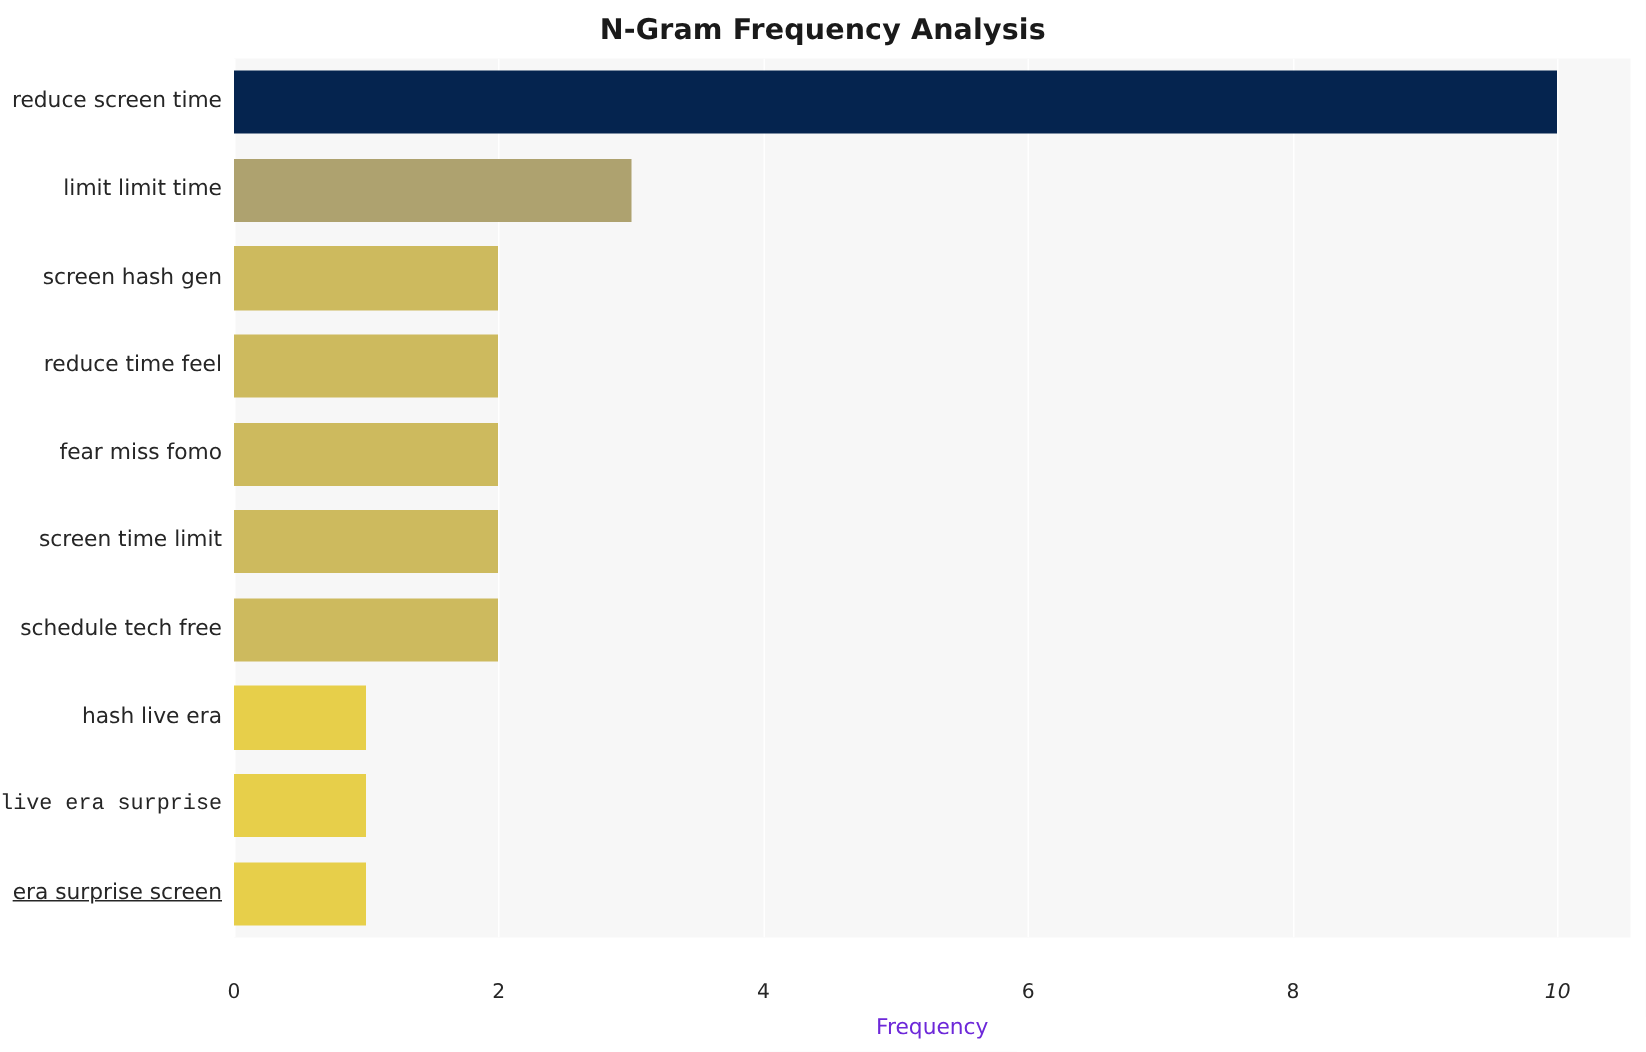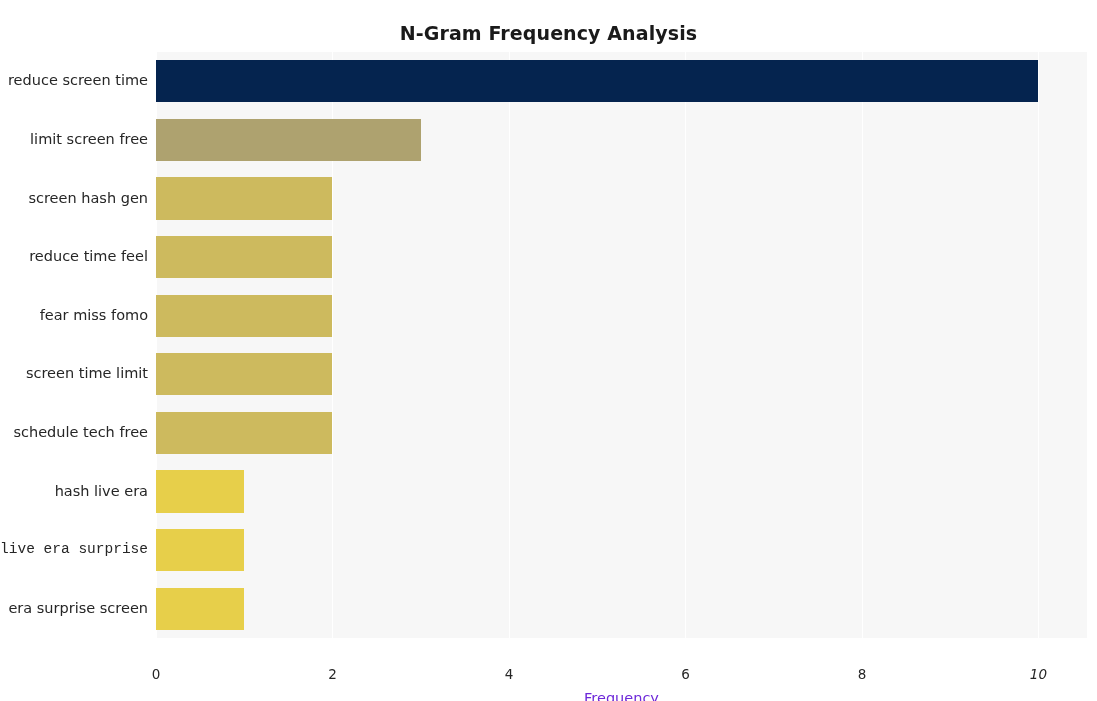--- a/index.html
+++ b/index.html
@@ -10,21 +10,21 @@
   body {
     width: 1097px;
     height: 701px;
     font-family: "DejaVu Sans", "Liberation Sans", sans-serif;
     color: #262626;
     position: relative;
     overflow: hidden;
   }
   #chart-root {
     position: absolute;
-    left: 0; top: 16px;
+    left: 0; top: 3px;
     width: 1097px;
     height: 501px;
   }
   #chart-title {
     position: absolute;
     left: 0;
     top: 6px;
     width: 1097px;
     text-align: center;
     font-size: 19px;
@@ -129,29 +129,29 @@
       <div class="bar-row" style="top: 477.004px; height: 42.192px;">
         <div class="bar" style="width: 88.2464px; background: rgb(231, 207, 74);"></div>
       </div>
       <div class="bar-row" style="top: 535.604px; height: 42.192px;">
         <div class="bar" style="width: 88.2464px; background: rgb(231, 207, 74);"></div>
       </div>
     </div>
 
   <div id="y-axis-labels">
       <div class="ylabel" style="top: 57.3px; right: 949px;">reduce screen time</div>
-      <div class="ylabel" style="top: 115.9px; right: 949px;">limit screen free</div>
+      <div class="ylabel" style="top: 115.9px; right: 949px;">limit limit time</div>
       <div class="ylabel" style="top: 174.5px; right: 949px;">screen hash gen</div>
       <div class="ylabel" style="top: 233.1px; right: 949px;">reduce time feel</div>
       <div class="ylabel" style="top: 291.7px; right: 949px;">fear miss fomo</div>
       <div class="ylabel" style="top: 350.3px; right: 949px;">screen time limit</div>
       <div class="ylabel" style="top: 408.9px; right: 949px;">schedule tech free</div>
       <div class="ylabel" style="top: 467.5px; right: 949px;">hash live era</div>
       <div class="ylabel" style="top: 526.1px; right: 949px; font-family: Liberation Mono, monospace;">live era surprise</div>
-      <div class="ylabel" style="top: 584.7px; right: 949px;">era surprise screen</div>
+      <div class="ylabel" style="top: 584.7px; right: 949px; text-decoration: underline;">era surprise screen</div>
     </div>
   <div id="x-axis-ticks">
       <div class="xtick-label" style="left: 156px;">0</div>
       <div class="xtick-label" style="left: 332.493px;">2</div>
       <div class="xtick-label" style="left: 508.986px;">4</div>
       <div class="xtick-label" style="left: 685.479px;">6</div>
       <div class="xtick-label" style="left: 861.972px;">8</div>
       <div class="xtick-label" style="left: 1038.46px; font-style: italic;">10</div>
     </div>
 

